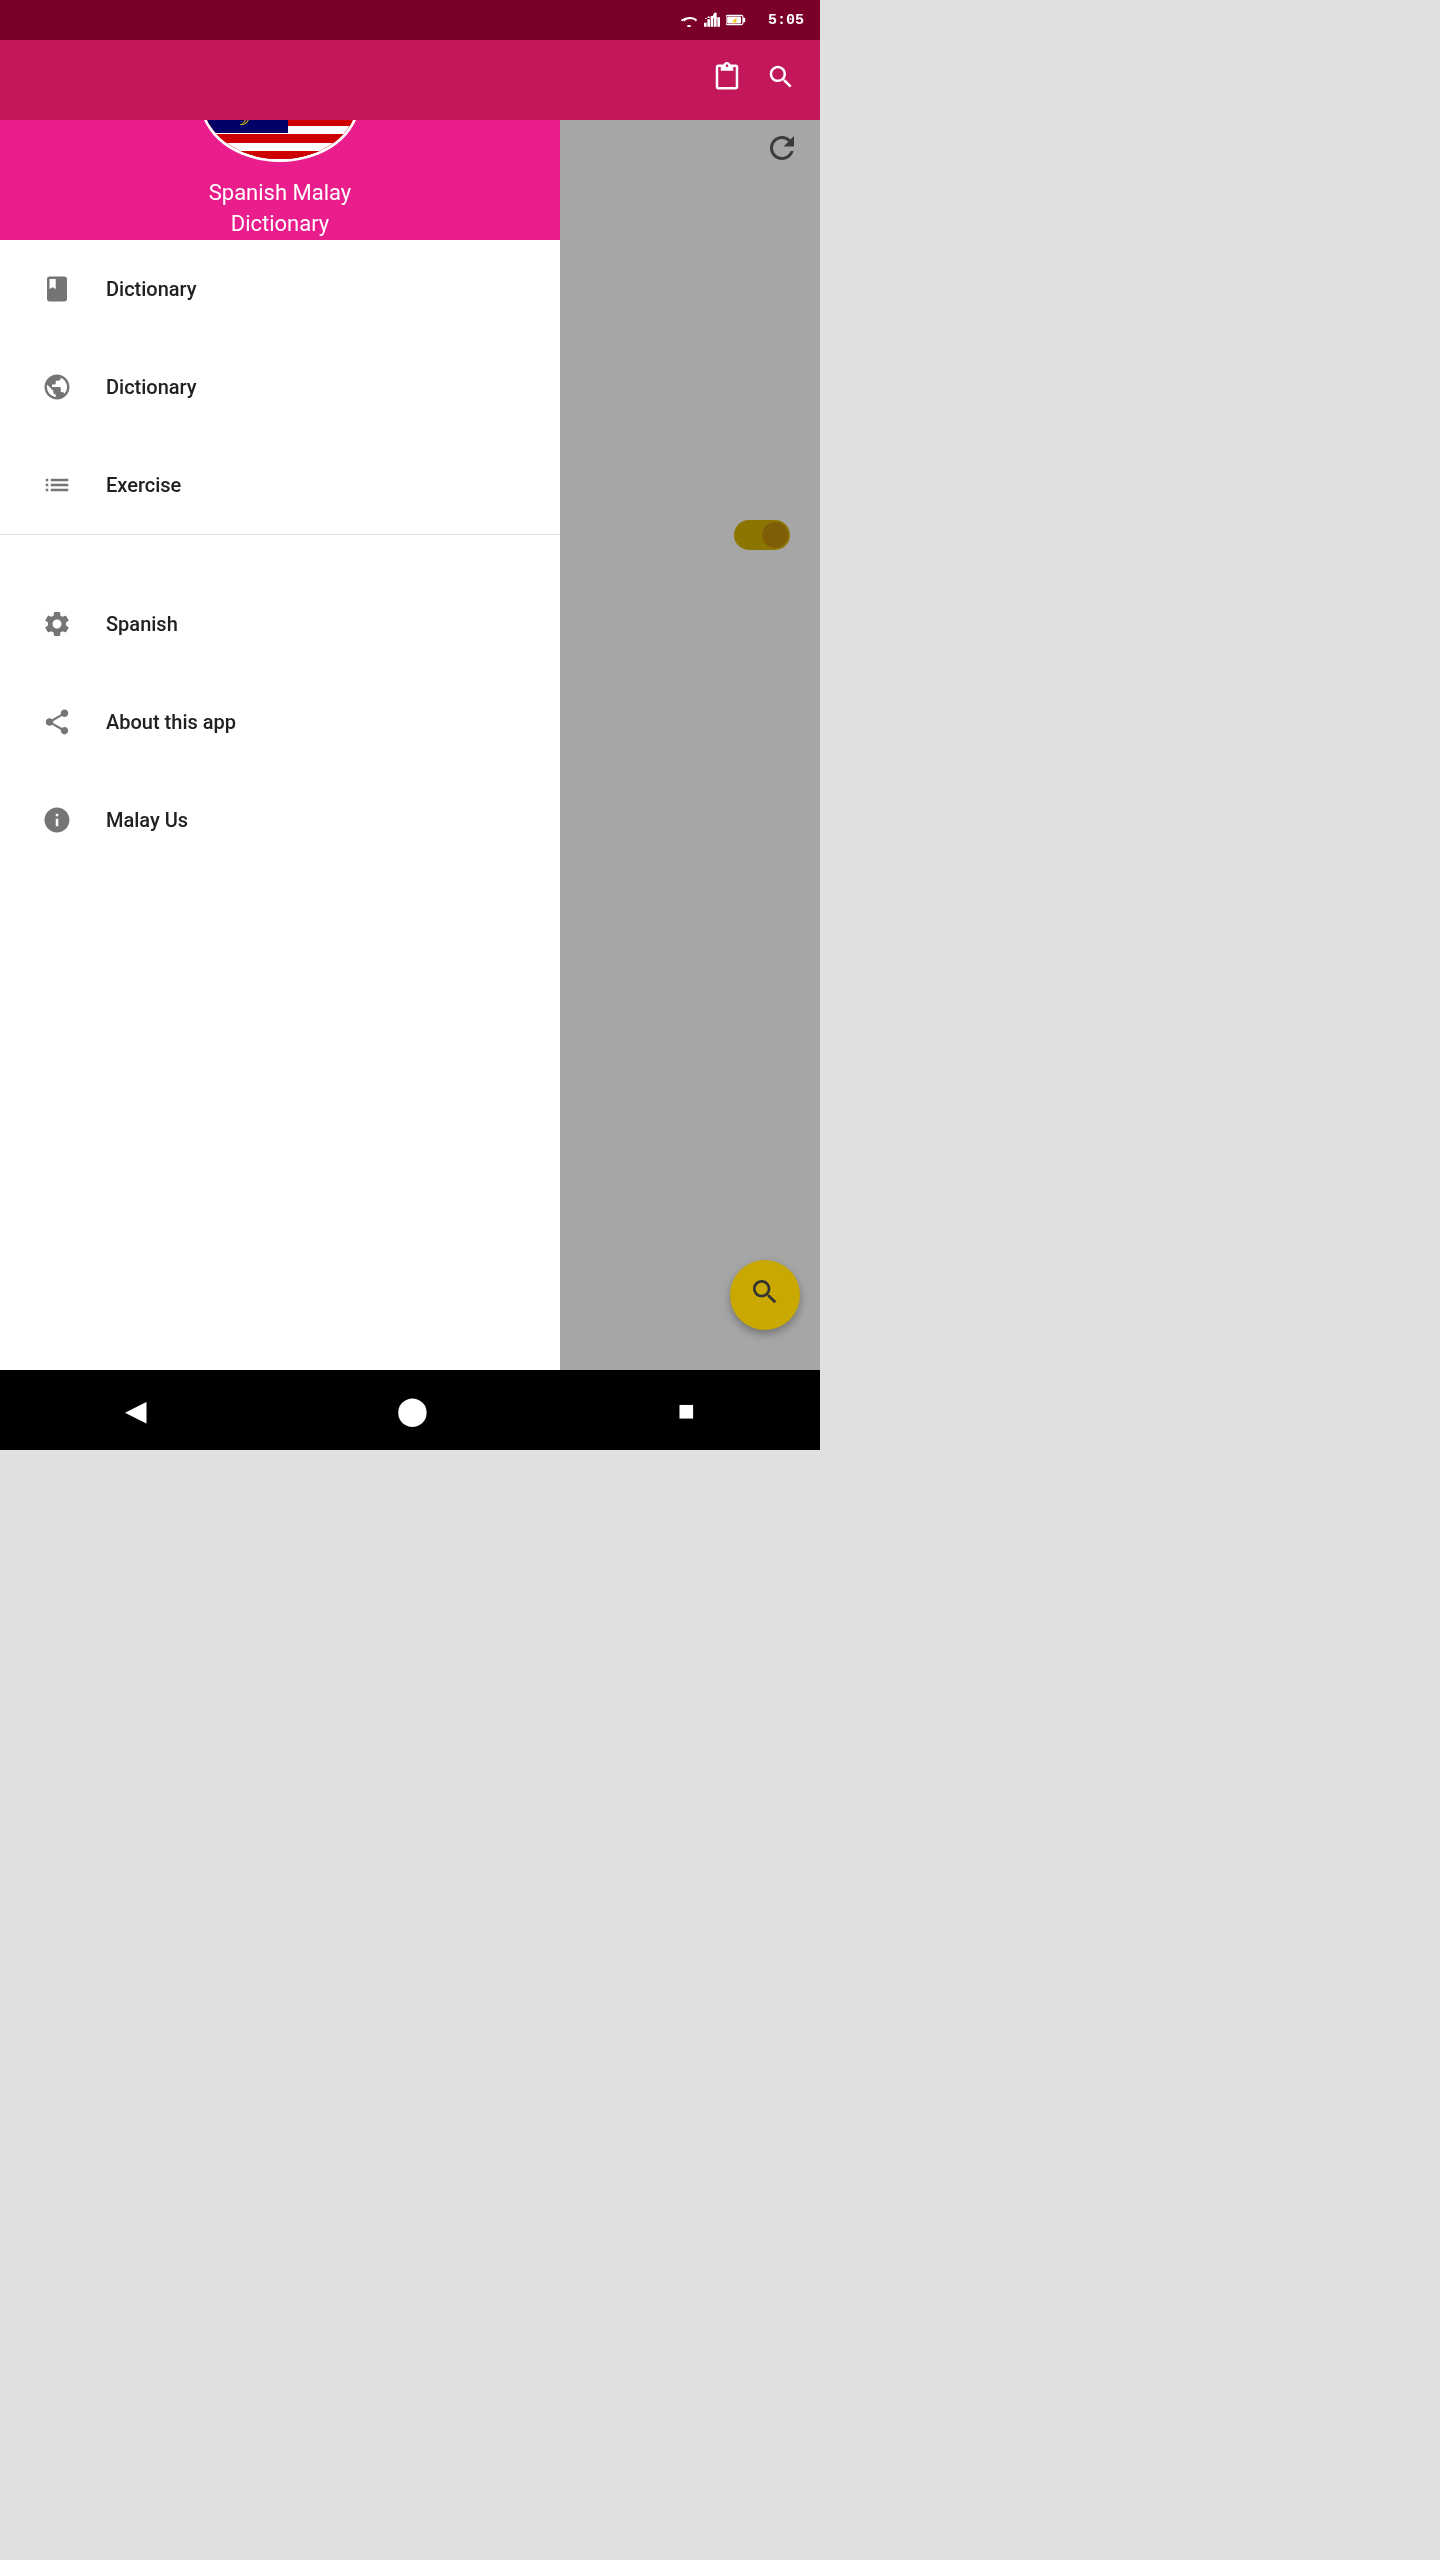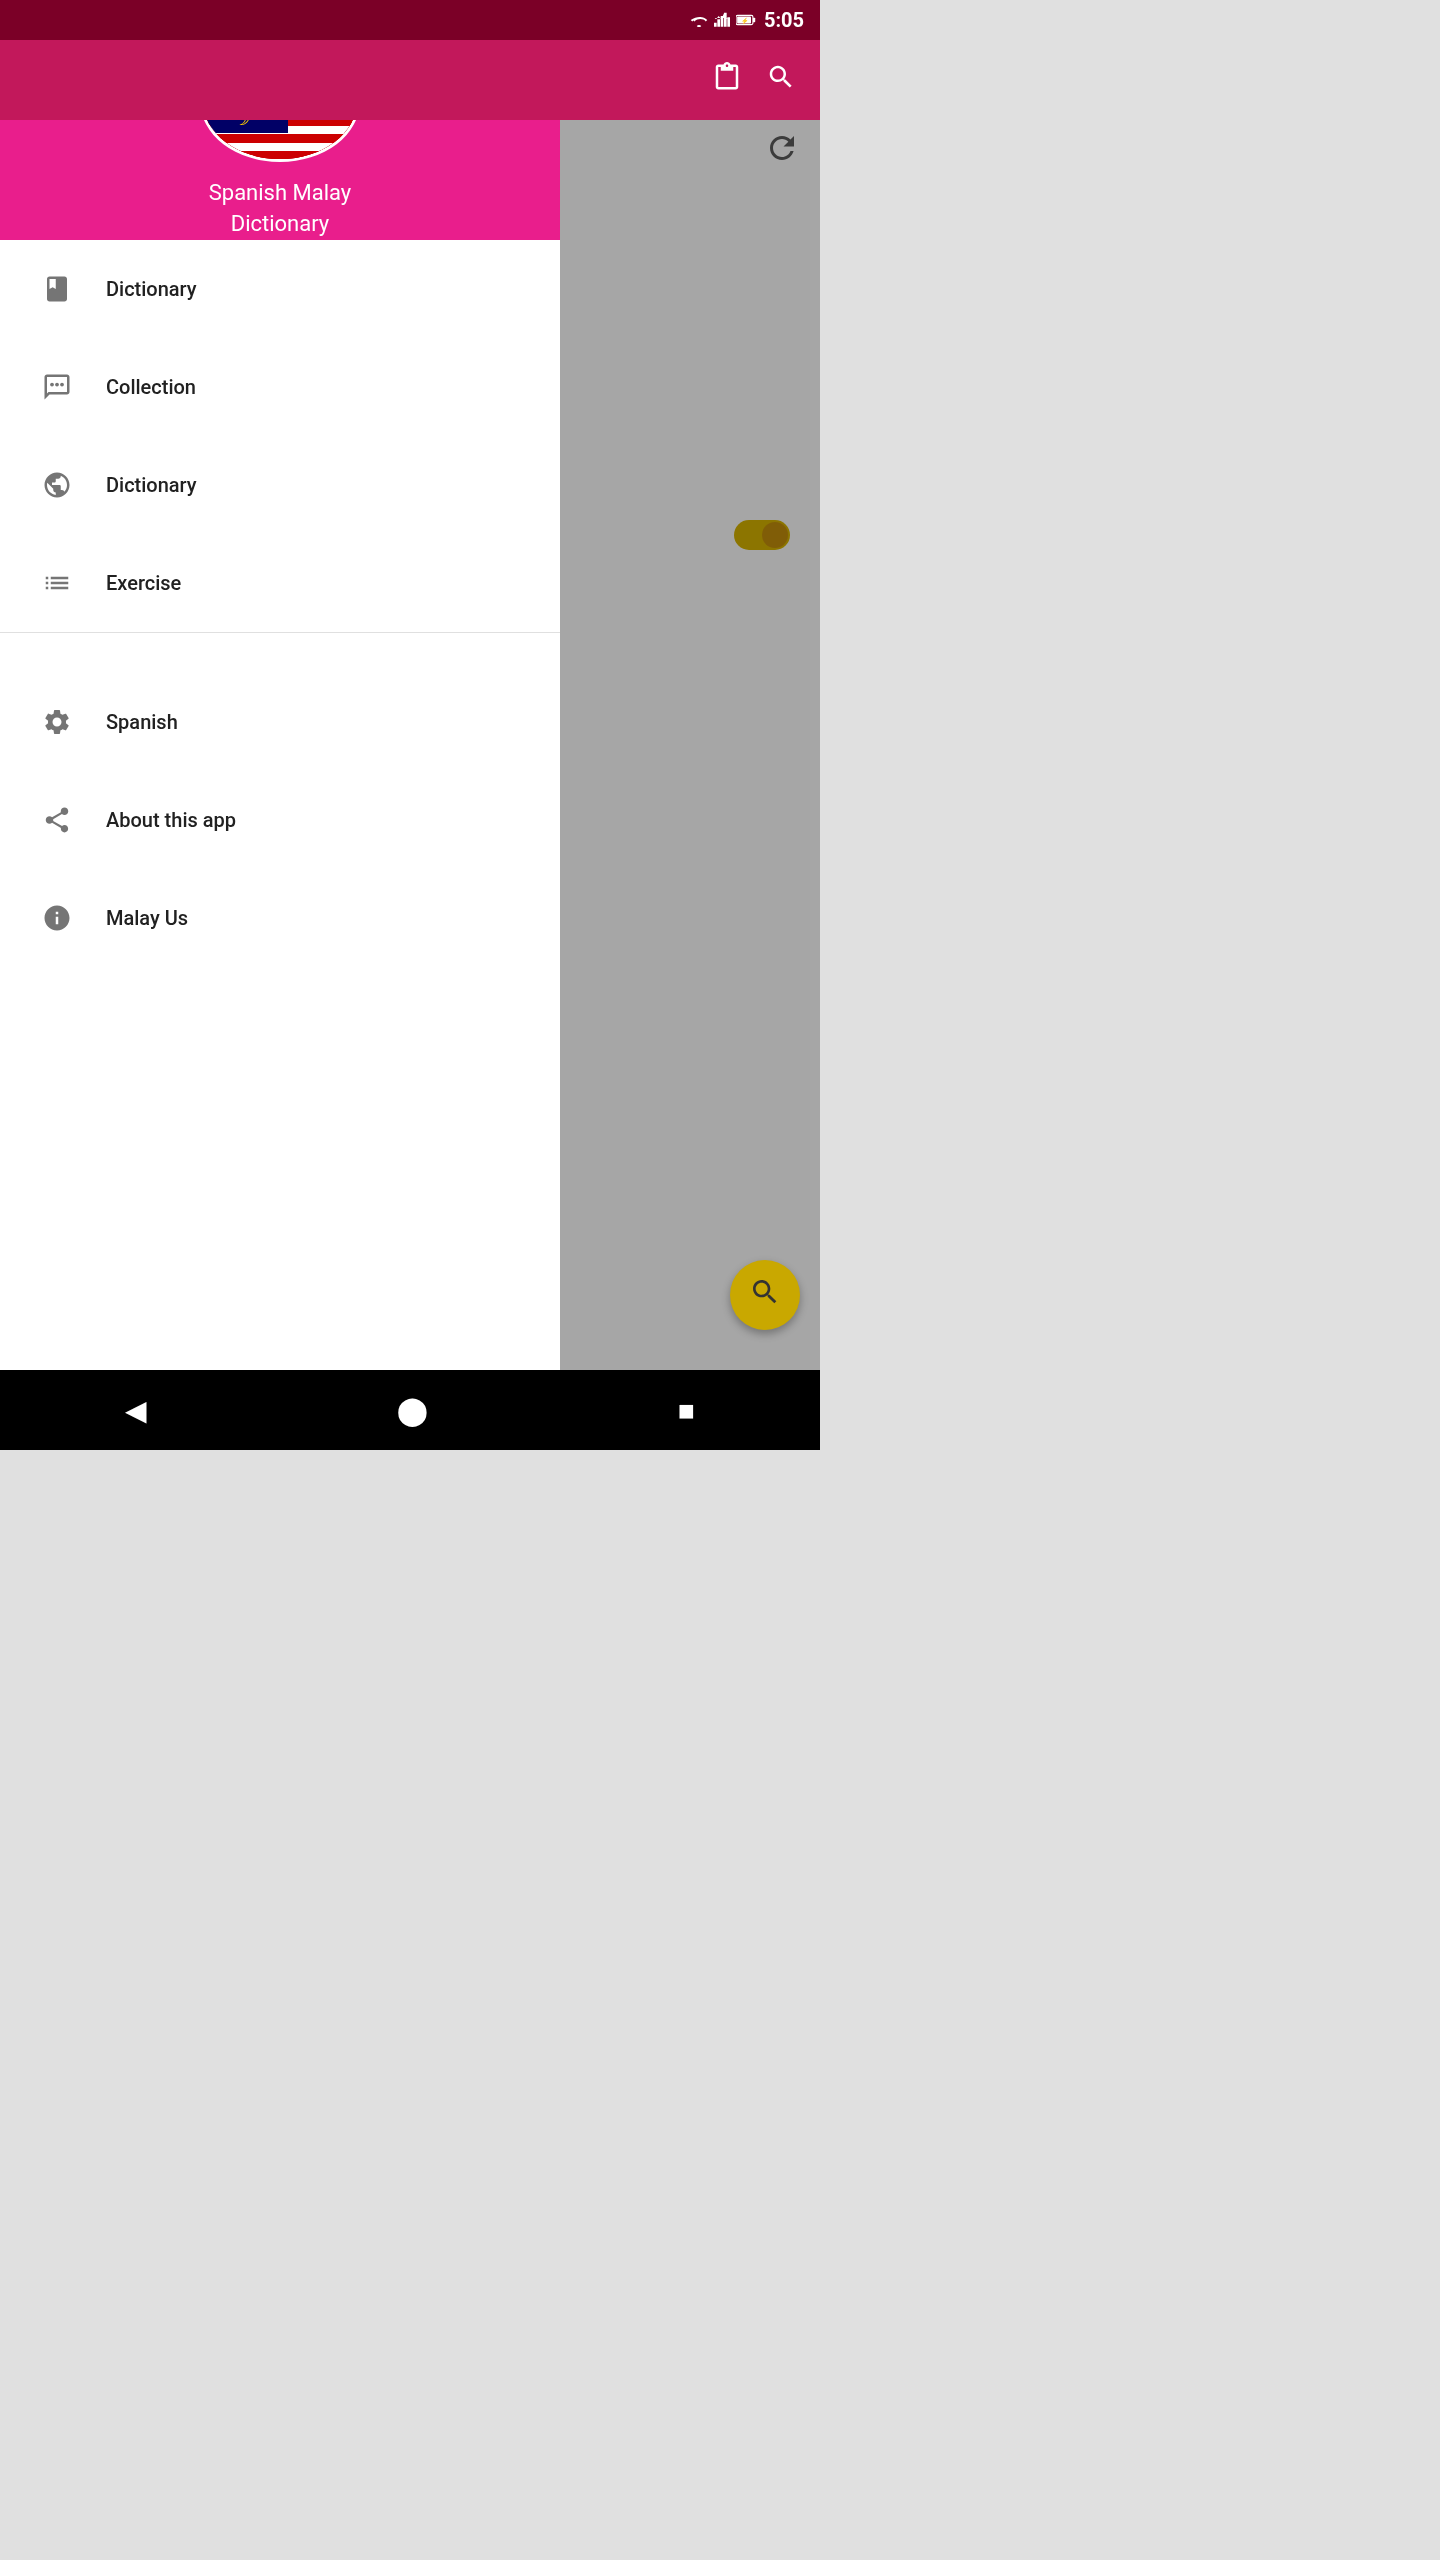--- a/index.html
+++ b/index.html
@@ -30,23 +30,24 @@
     }
     .status-bar-icons {
       display: flex;
       align-items: center;
       gap: 6px;
       color: white;
       font-size: 14px;
     }
     .status-time {
       color: white;
-      font-size: 20px;
+      font-size: 15px;
       font-weight: bold;
-      margin-left: 2px;
+      margin-left: 16px;
+      font-family: Liberation Mono, monospace;
     }
 
     
     .app-bar {
       position: absolute;
       top: 40px;
       left: 0;
       width: 100%;
       height: 80px;
       background: #c2185b;
@@ -404,31 +405,20 @@
 
       <div class="drawer-item">
         <div class="drawer-item-icon">
           <svg width="30" height="30" viewBox="0 0 24 24" fill="#757575">
             <path d="M18 2H6c-1.1 0-2 .9-2 2v16c0 1.1.9 2 2 2h12c1.1 0 2-.9 2-2V4c0-1.1-.9-2-2-2zM6 4h5v8l-2.5-1.5L6 12V4z"></path>
           </svg>
         </div>
         <span class="drawer-item-label">Dictionary</span>
       </div>
 
-      <div class="drawer-item">
-        <div class="drawer-item-icon">
-          <svg width="30" height="30" viewBox="0 0 24 24" fill="#757575">
-            <path d="M20 2H4c-1.1 0-2 .9-2 2v18l4-4h14c1.1 0 2-.9 2-2V4c0-1.1-.9-2-2-2zm0 14H5.17L4 17.17V4h16v12z"></path>
-            <circle cx="8" cy="10" r="1.5" fill="#757575"></circle>
-            <circle cx="12" cy="10" r="1.5" fill="#757575"></circle>
-            <circle cx="16" cy="10" r="1.5" fill="#757575"></circle>
-          </svg>
-        </div>
-        <span class="drawer-item-label">Collection</span>
-      </div>
 
       <div class="drawer-item">
         <div class="drawer-item-icon">
           <svg width="30" height="30" viewBox="0 0 24 24" fill="#757575">
             <path d="M12 2C6.48 2 2 6.48 2 12s4.48 10 10 10 10-4.48 10-10S17.52 2 12 2zm-1 17.93c-3.95-.49-7-3.85-7-7.93 0-.62.08-1.21.21-1.79L9 15v1c0 1.1.9 2 2 2v1.93zm6.9-2.54c-.26-.81-1-1.39-1.9-1.39h-1v-3c0-.55-.45-1-1-1H8v-2h2c.55 0 1-.45 1-1V7h2c1.1 0 2-.9 2-2v-.41c2.93 1.19 5 4.06 5 7.41 0 2.08-.8 3.97-2.1 5.39z"></path>
           </svg>
         </div>
         <span class="drawer-item-label">Dictionary</span>
       </div>
 

